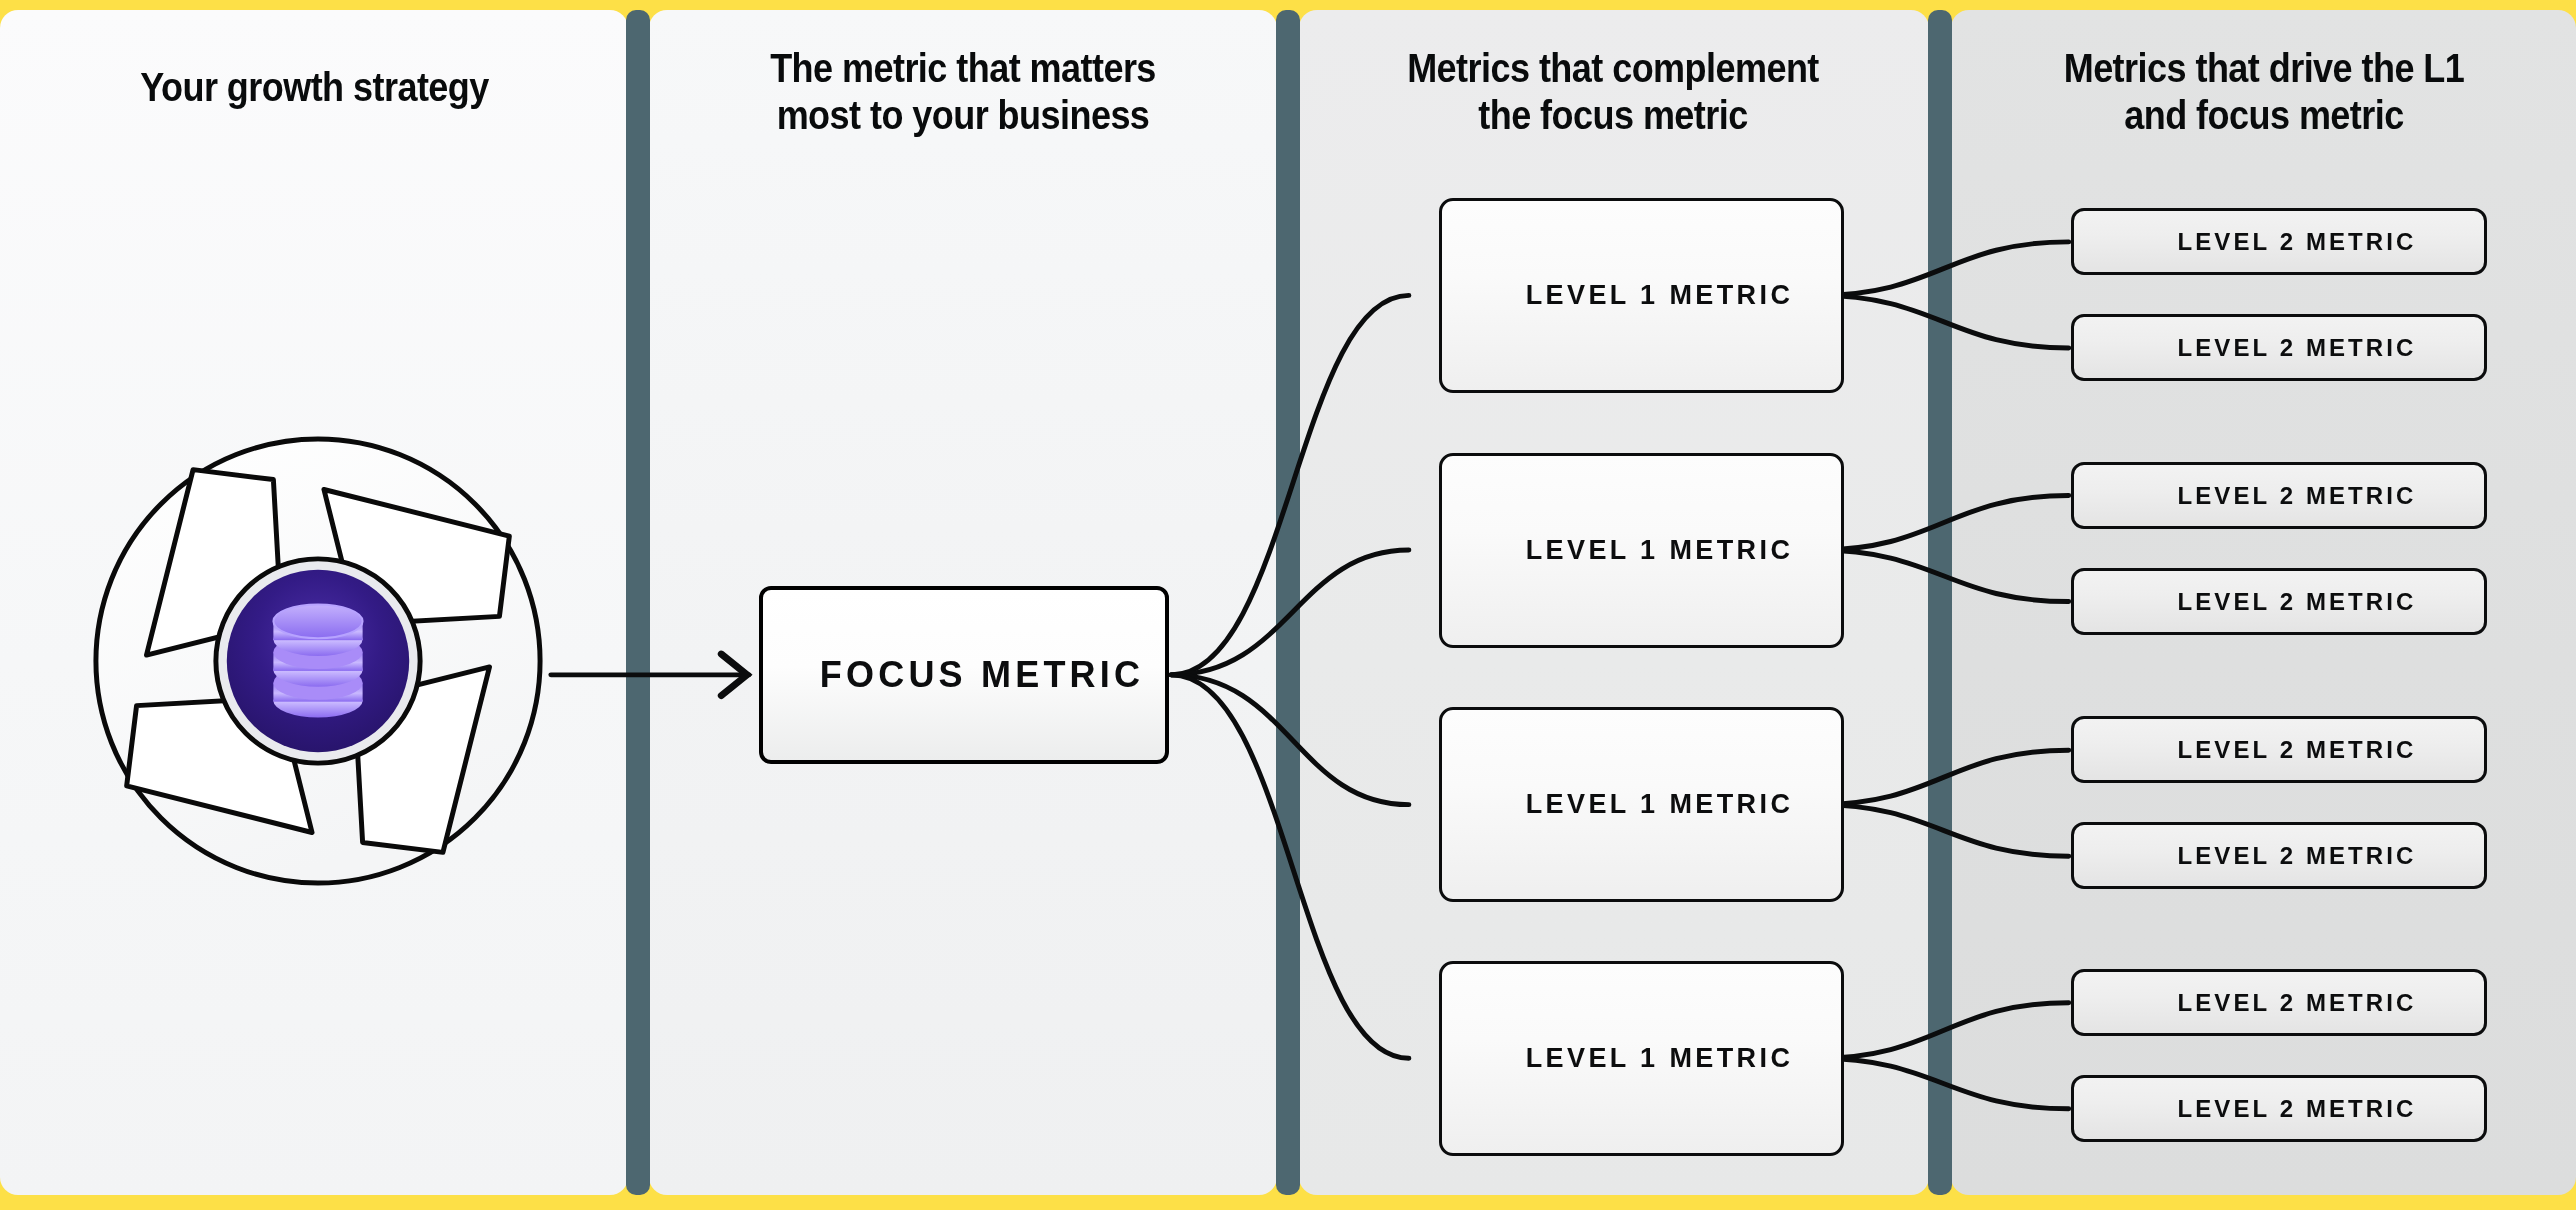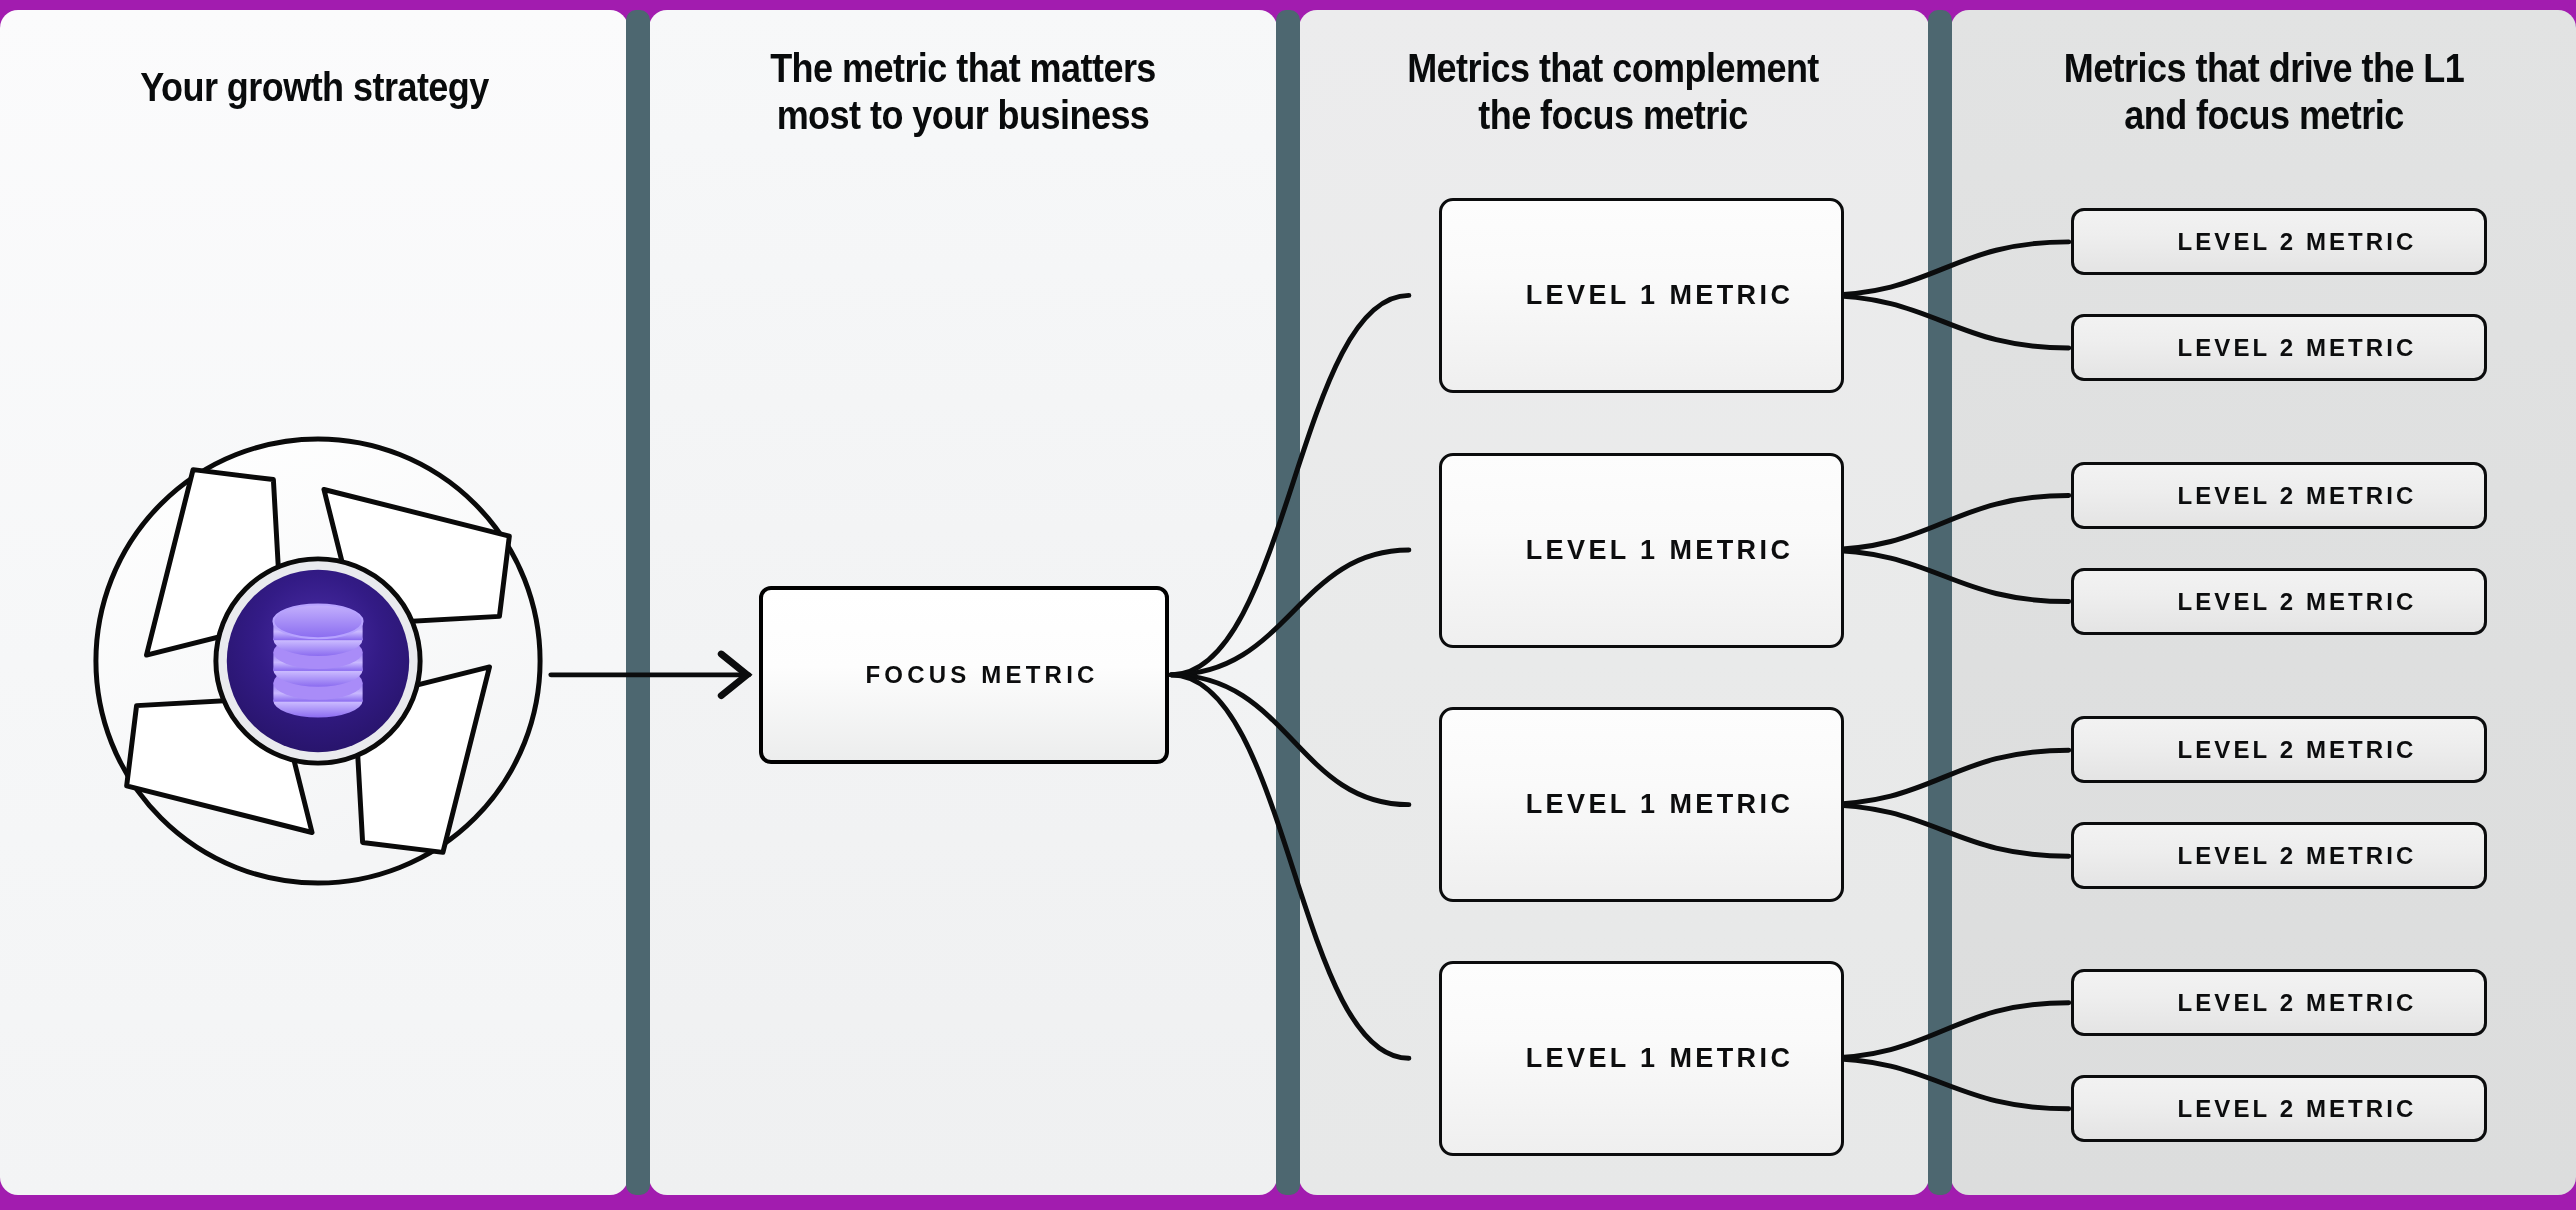--- a/index.html
+++ b/index.html
@@ -7,21 +7,21 @@
     width: 2576px;
     height: 1211px;
     background: #ffffff;
     font-family: "Liberation Sans", sans-serif;
     overflow: hidden;
   }
   #stage {
     position: relative;
     width: 2576px;
     height: 1211px;
-    background: #a21caf;
+    background: #fde047;
   }
 
   
   .panel {
     position: absolute;
     top: 10px;
     height: 1185px;
     border-radius: 18px;
   }
   .panel.p1 { left: 0px;    width: 628px;  background: linear-gradient(180deg,#fbfbfc 0%, #f6f7f8 55%, #f3f4f5 100%); }
@@ -87,21 +87,21 @@
     text-align: center;
     white-space: nowrap;
     padding-left: 36px;
   }
   .node.focus {
     left: 759px; top: 586px;
     width: 410px; height: 178px;
     border: 4px solid #000000;
     border-radius: 12px;
     background: linear-gradient(180deg,#ffffff 0%, #fdfdfd 45%, #eceded 100%);
-    font-size: 24px;
+    font-size: 36px;
     letter-spacing: 4.2px;
   }
   .node.l1 {
     left: 1411px;
     width: 405px; height: 195px;
     border: 3px solid #0b0c0d;
     border-radius: 14px;
     background: linear-gradient(180deg,#fdfdfd 0%, #fafafa 40%, #efefef 100%);
     font-size: 27px;
     letter-spacing: 3.4px;

